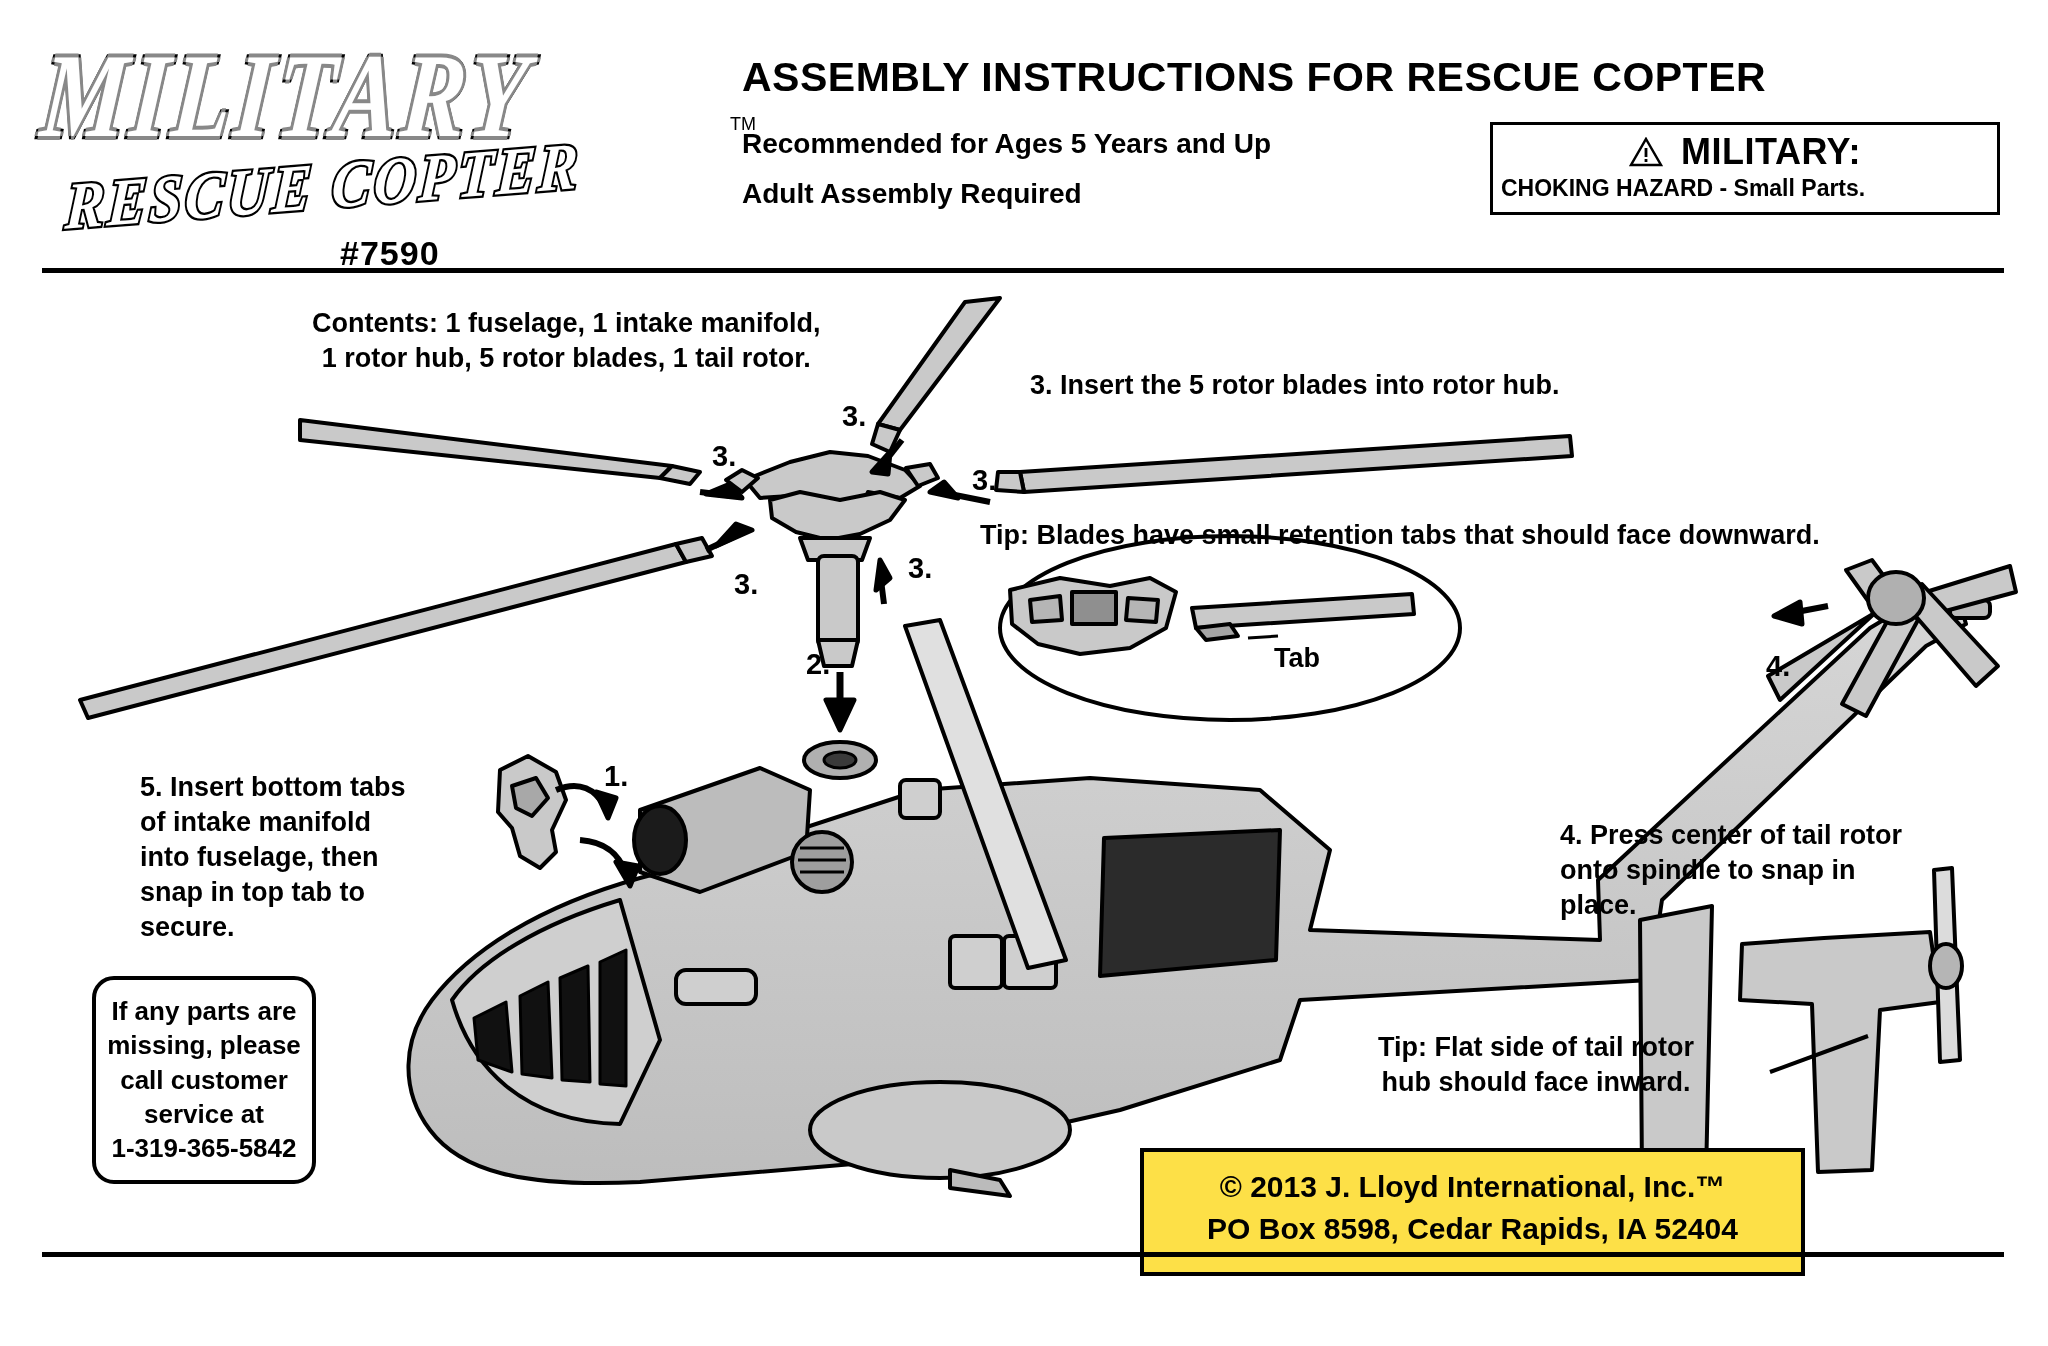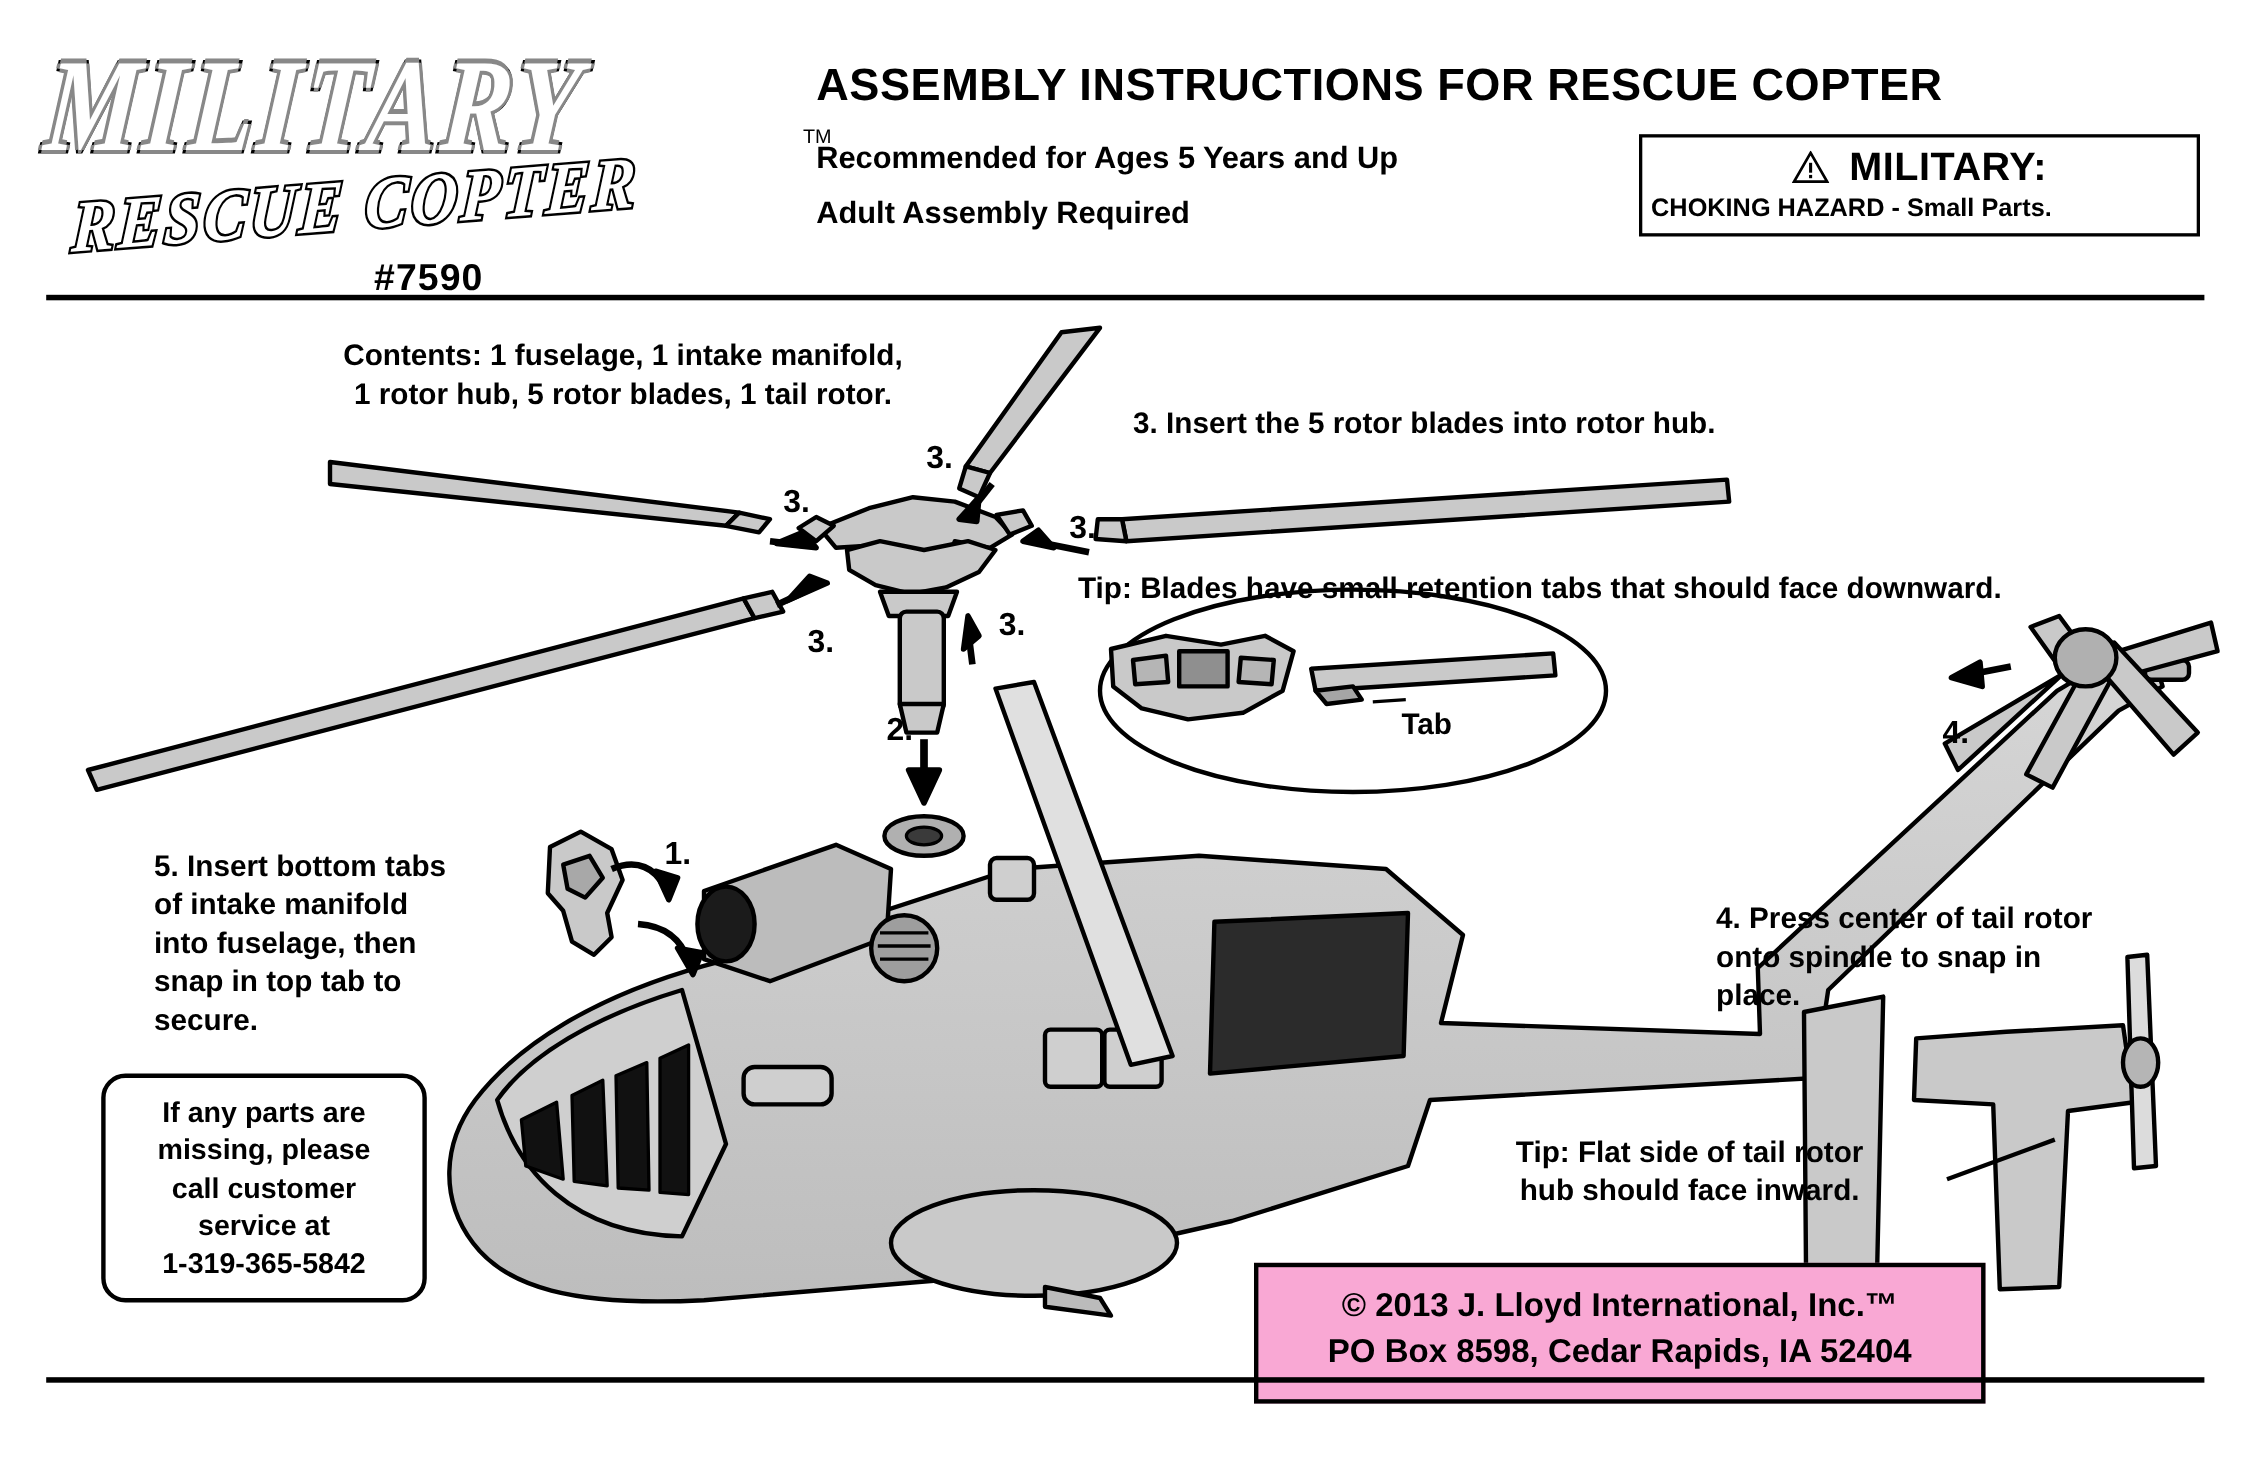--- a/index.html
+++ b/index.html
@@ -195,38 +195,38 @@
   .step-num {
     position: absolute;
     font-weight: bold;
     font-size: 29px;
   }
 
   
   #missing-box {
     position: absolute;
     left: 92px; top: 976px;
-    width: 296px;
+    width: 224px;
     border: 4px solid #000;
     border-radius: 22px;
     padding: 14px 8px;
     box-sizing: border-box;
     text-align: center;
     font-size: 26px;
     font-weight: bold;
     line-height: 1.32;
     white-space: pre-line;
   }
   #copyright-box {
     position: absolute;
     left: 1140px; top: 1148px;
     width: 665px;
     height: 128px;
     border: 4px solid #000;
-    background: #f9a8d4;
+    background: #fde047;
     box-sizing: border-box;
     padding-top: 14px;
     text-align: center;
     font-size: 30px;
     font-weight: bold;
     line-height: 1.4;
     white-space: pre-line;
   }
 
   

